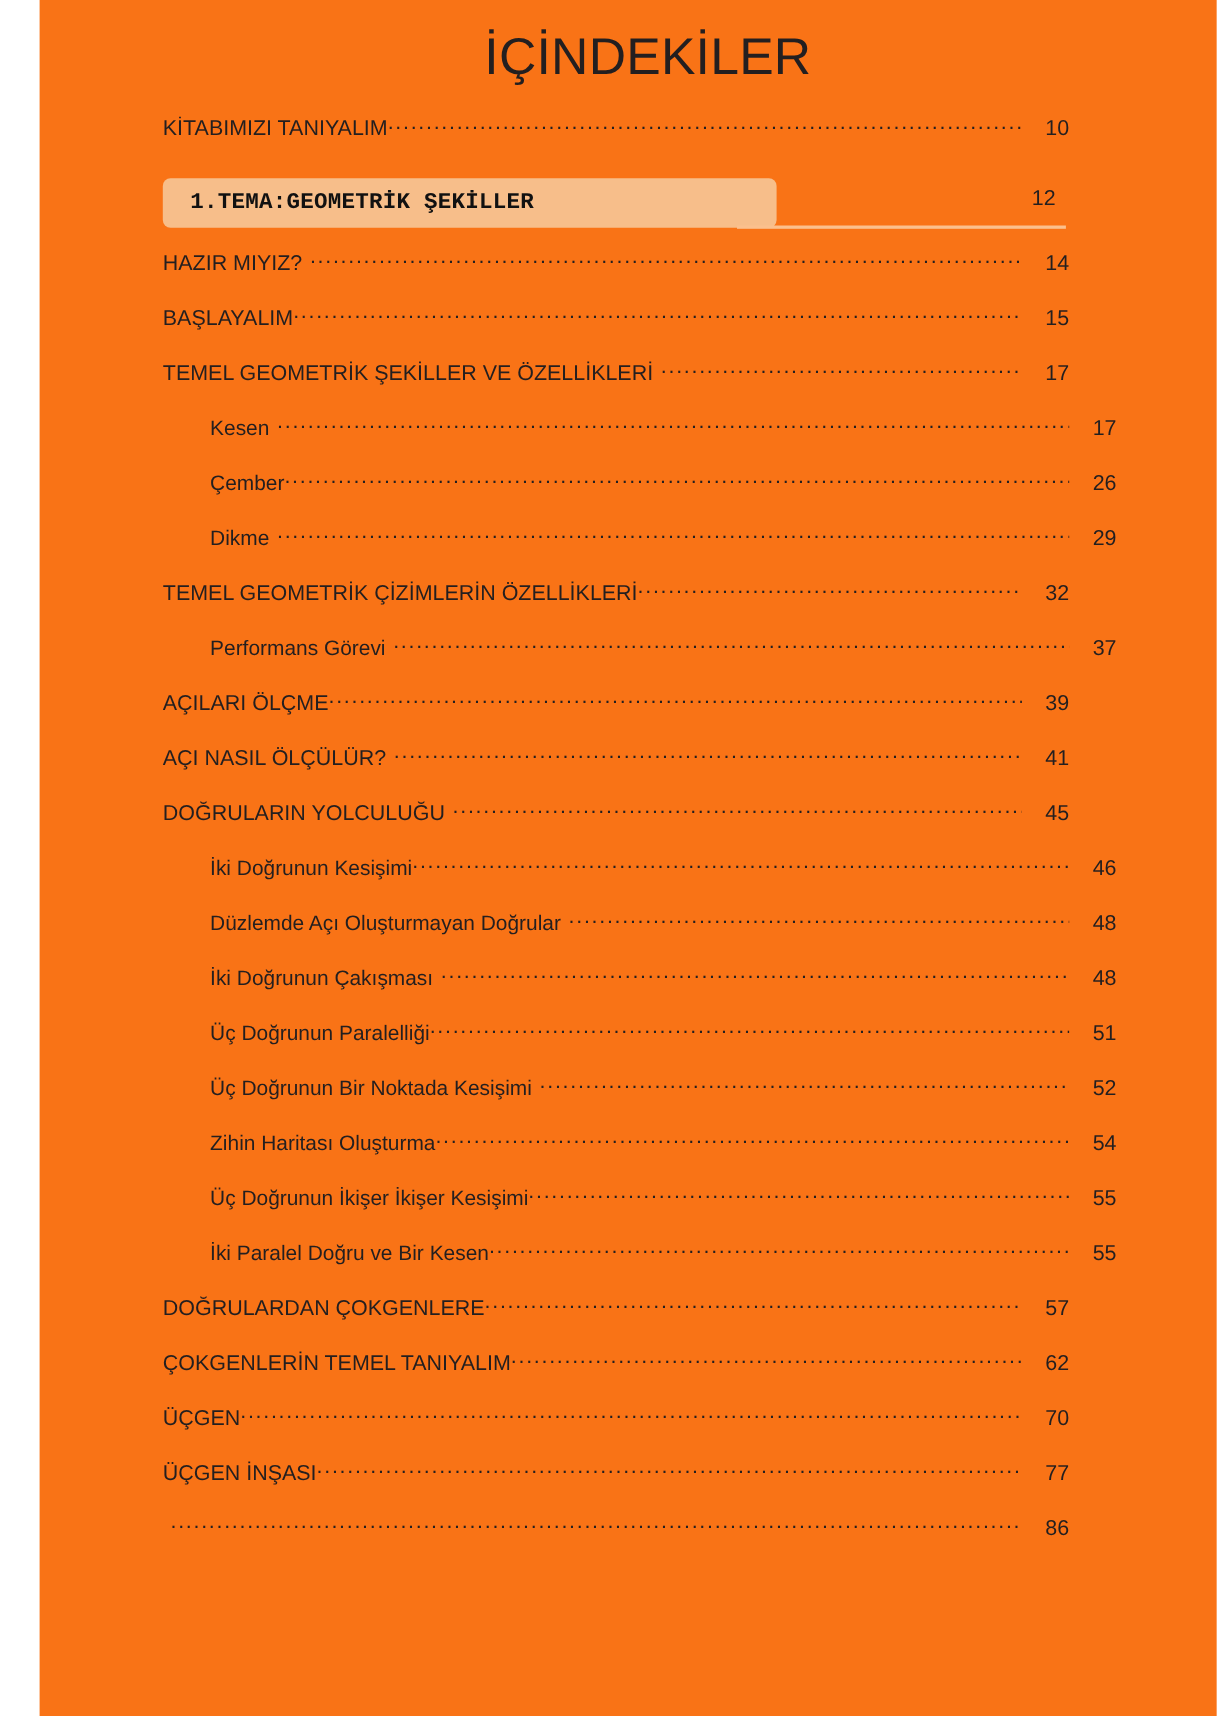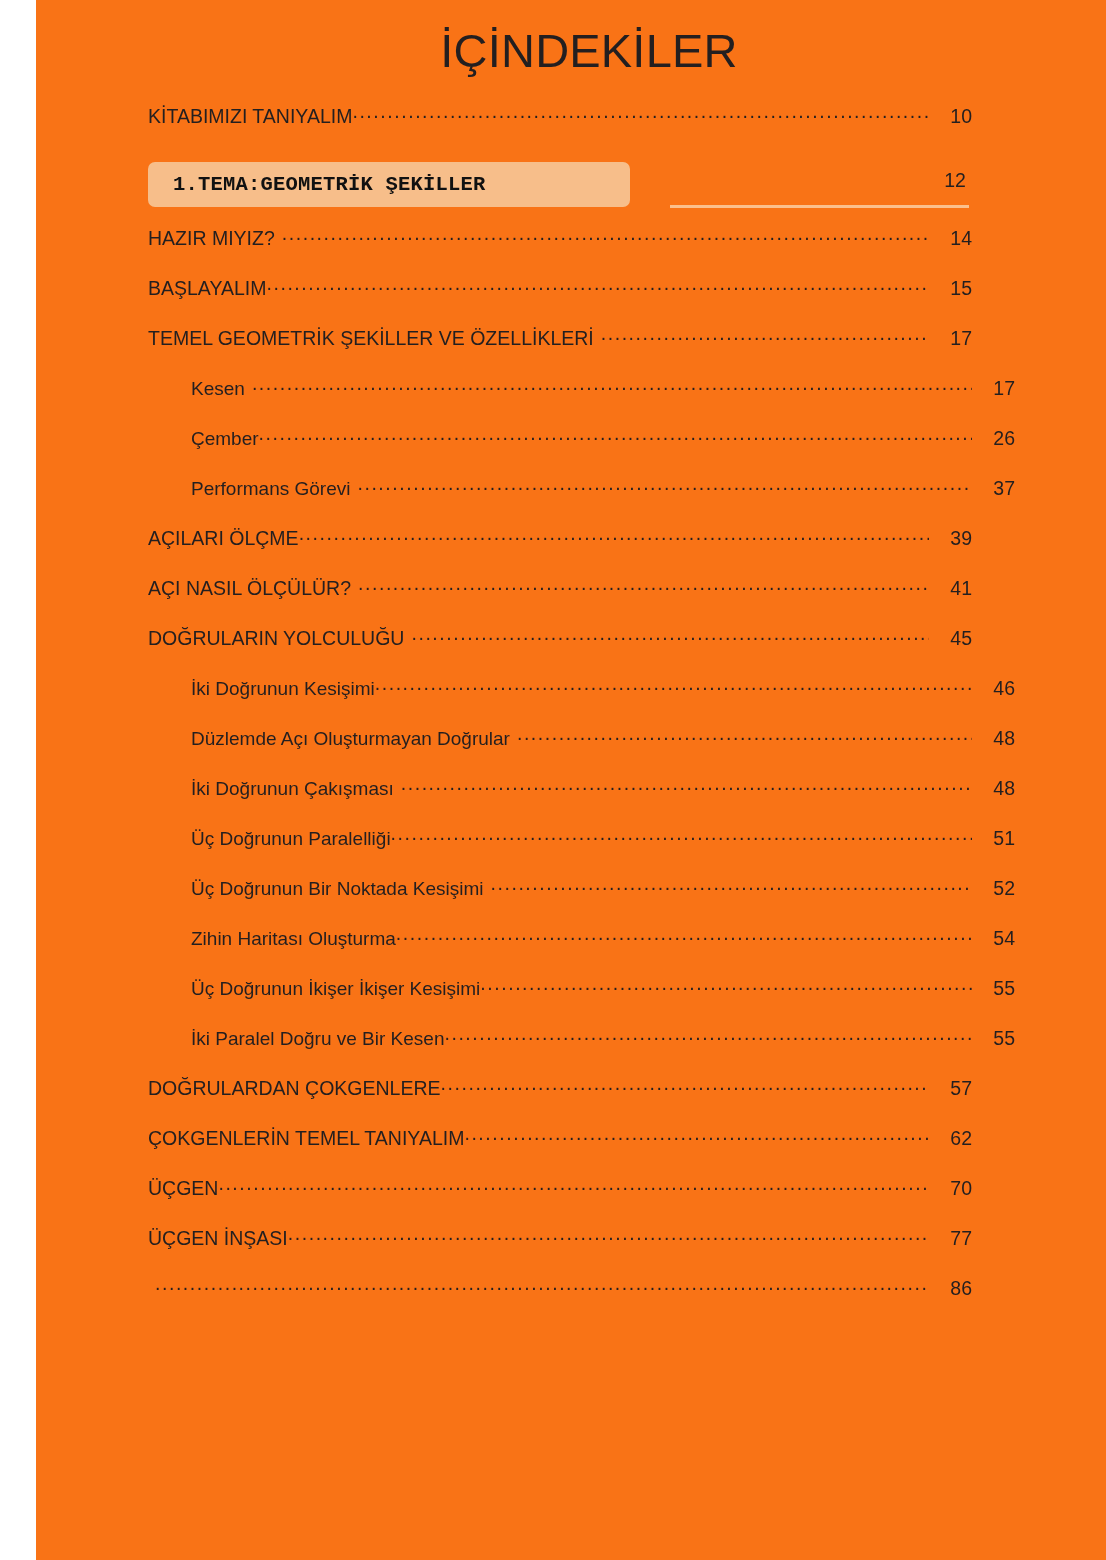--- a/index.html
+++ b/index.html
@@ -103,21 +103,21 @@
   .theme-row {
     position: relative;
     height: 72px;
     width: 824px;
   }
 
   .theme-banner {
     position: absolute;
     left: 0;
     top: 9px;
-    width: 482px;
+    width: 558px;
     height: 45px;
     background: #f7be8a;
     border-radius: 7px;
     box-sizing: border-box;
     display: flex;
     align-items: center;
   }
 
   .theme-banner-label {
     font-family: "Liberation Mono", "DejaVu Sans Mono", monospace;
@@ -136,21 +136,21 @@
     width: 299px;
     height: 2.5px;
     background: #fbc08d;
   }
 
   .theme-page {
     position: absolute;
     right: 0;
     top: 16px;
     width: 34px;
-    text-align: center;
+    text-align: left;
     font-size: 19.5px;
     color: #231f20;
   }
 </style>
 </head>
 <body>
 
 <div id="page">
 
   <div class="toc-title">İÇİNDEKİLER</div>
@@ -187,20 +187,30 @@
         <span class="toc-label">Kesen</span>
         <span class="toc-leader gap"></span>
         <span class="toc-page">17</span>
       </div>
       <div class="toc-row level-2">
         <span class="toc-label">Çember</span>
         <span class="toc-leader"></span>
         <span class="toc-page">26</span>
       </div>
       <div class="toc-row level-2">
+        <span class="toc-label">Dikme</span>
+        <span class="toc-leader gap"></span>
+        <span class="toc-page">29</span>
+      </div>
+      <div class="toc-row level-1">
+        <span class="toc-label">TEMEL GEOMETRİK ÇİZİMLERİN ÖZELLİKLERİ</span>
+        <span class="toc-leader"></span>
+        <span class="toc-page">32</span>
+      </div>
+      <div class="toc-row level-2">
         <span class="toc-label">Performans Görevi</span>
         <span class="toc-leader gap"></span>
         <span class="toc-page">37</span>
       </div>
       <div class="toc-row level-1">
         <span class="toc-label">AÇILARI ÖLÇME</span>
         <span class="toc-leader"></span>
         <span class="toc-page">39</span>
       </div>
       <div class="toc-row level-1">

